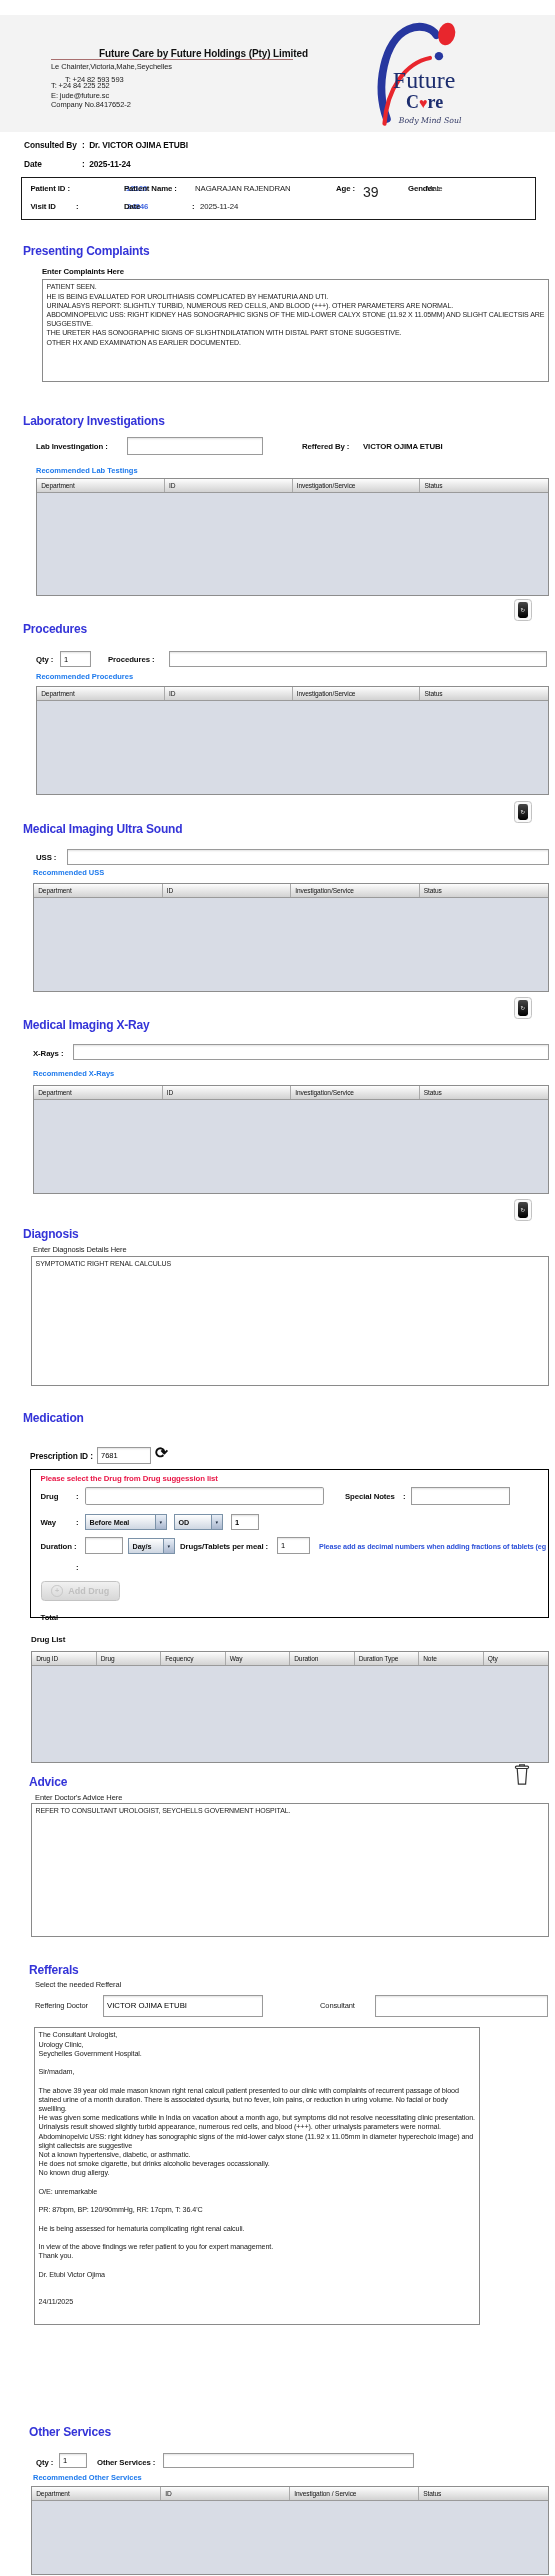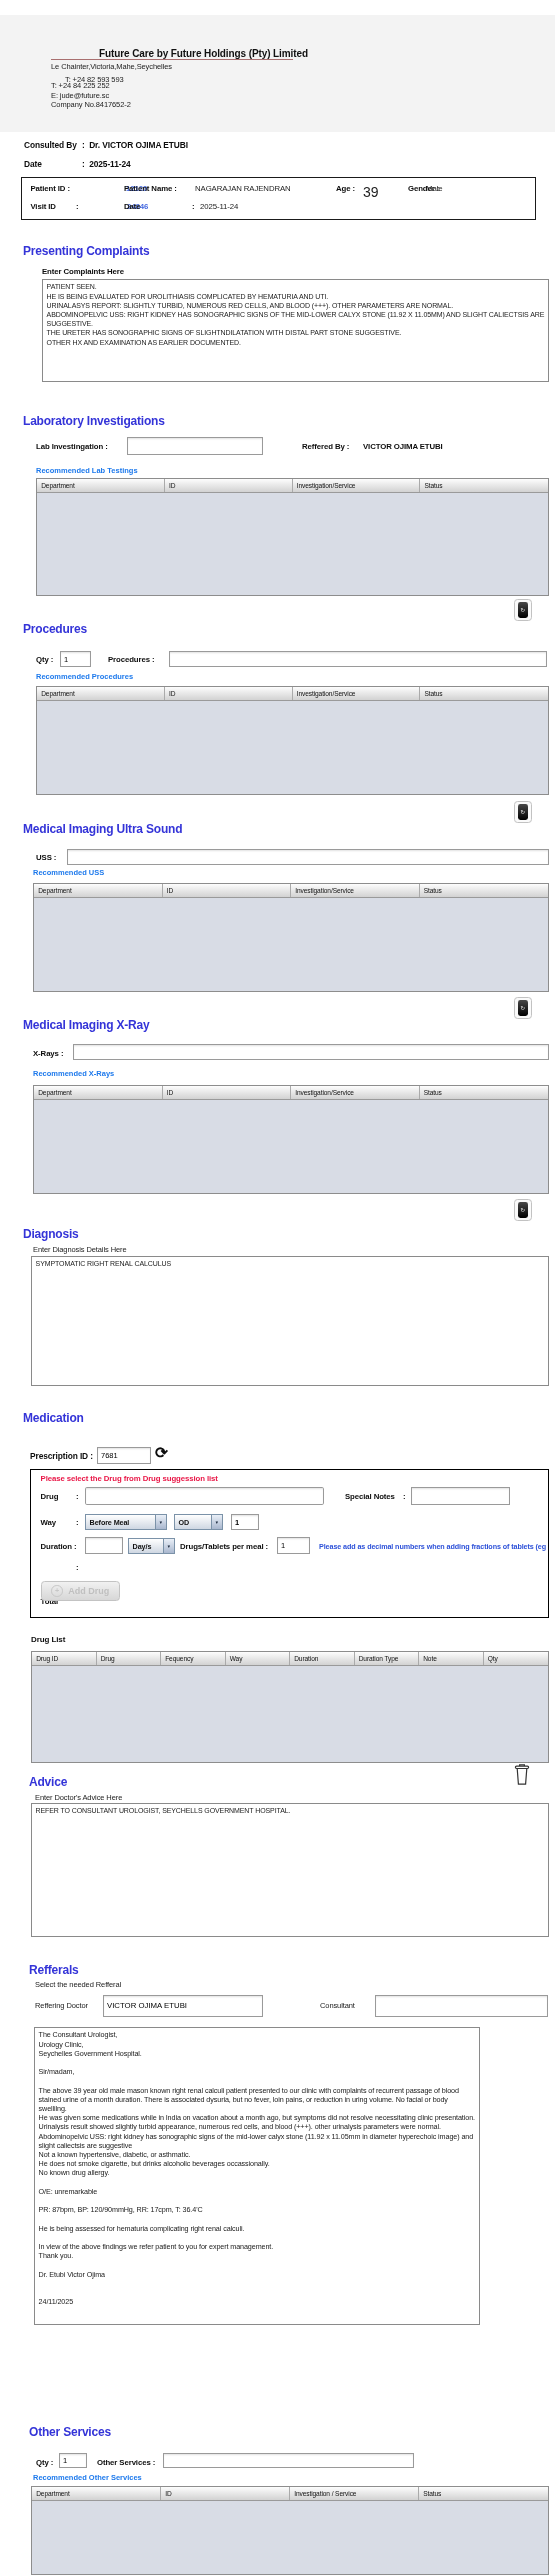--- a/index.html
+++ b/index.html
@@ -50,20 +50,31 @@
 
 <div class="abs band" style="top:15px;left:0;width:556px;height:117px;">
   <div class="abs co-title" style="top:33px;left:51px;">Future Care by Future Holdings (Pty) Limited</div>
   <div class="abs rule" style="top:44px;left:51px;width:242px;"></div>
   <div class="abs co-line" style="top:47px;left:51px;">Le Chainter,Victoria,Mahe,Seychelles</div>
   <div class="abs co-line" style="top:60px;left:51px;margin-left:14px;">T: +24  82 593 593</div>
   <div class="abs co-line" style="top:66px;left:51px;">T: +24  84 225 252</div>
   <div class="abs co-line" style="top:76px;left:51px;">E: jude@future.sc</div>
   <div class="abs co-line" style="top:85px;left:51px;">Company No.8417652-2</div>
 
+  <div class="abs" style="top:1.2px;left:351px;width:128px;height:115px;">
+    <svg width="128" height="115" viewBox="0 0 214 192">
+      <path d="M60 172 C 40 118, 55 40, 96 22 C 116 13, 136 20, 143 32" stroke="#27379f" stroke-width="13" fill="none" stroke-linecap="round"></path>
+      <path d="M56 180 C 60 120, 92 78, 132 70" stroke="#e8262d" stroke-width="7" fill="none" stroke-linecap="round"></path>
+      <ellipse cx="160" cy="30" rx="14" ry="19" fill="#e8262d" transform="rotate(14 160 30)"></ellipse>
+      <circle cx="147" cy="67" r="7" fill="#27379f"></circle>
+      <text x="70" y="120" font-family="Liberation Serif, serif" font-size="40" fill="#1c2d6e">Future</text>
+      <text x="92" y="154" font-family="Liberation Serif, serif" font-size="30" font-weight="bold" fill="#1c2d6e"><tspan>C</tspan><tspan fill="#e8262d" font-size="24">♥</tspan><tspan>re</tspan></text>
+      <text x="80" y="178" font-family="DejaVu Serif, serif" font-size="13" font-style="italic" fill="#333a66">Body Mind Soul</text>
+    </svg>
+  </div>
 </div>
 
 <div class="abs blbl" style="top:140px;left:24px;font-size:8.4px;">
   <span style="display:inline-block;width:58px;">Consulted By</span><span>:</span>&nbsp;&nbsp;<span>Dr.  VICTOR OJIMA ETUBI</span>
 </div>
 <div class="abs blbl" style="top:159px;left:24px;font-size:8.4px;">
   <span style="display:inline-block;width:58px;">Date</span><span>:</span>&nbsp;&nbsp;<span>2025-11-24</span>
 </div>
 
 <div class="abs pbox" style="top:177px;left:21px;width:515px;height:43px;">
@@ -212,21 +223,21 @@
   <div class="abs combo" style="top:68px;left:97px;width:47px;">
     <span class="combo-text">Day/s</span>
     <span class="combo-btn">
         <span>▼</span>
       </span>
   </div>
   <span class="abs blbl" style="top:72px;left:149px;text-align:right;">Drugs/Tablets per meal :</span>
   <input class="abs inp" style="top: 67px; left: 246px; width: 33px; height: 16.7px;" value="1">
   <div class="abs bluenote" style="top:72px;left:288px;width:227px;">Please add as decimal numbers when adding fractions of tablets (eg:</div>
 
-  <span class="abs blbl" style="top:93px;left:9.6px;margin-top:34px;">Total</span>
+  <span class="abs blbl" style="top:109px;left:9.6px;margin-top:34px;">Total</span>
   <span class="abs blbl" style="top:93px;left:45px;">:</span>
 
   <div class="abs addbtn" style="top:111px;left:9.6px;">
     <span class="pluscir">+</span>
     <span>Add Drug</span>
   </div>
 </div>
 
 <div class="abs blbl" style="top:1635px;left:31px;font-size:8px;">Drug List</div>
 <div class="abs svc-table" style="top:1651px;left:31px;width:518px;">

